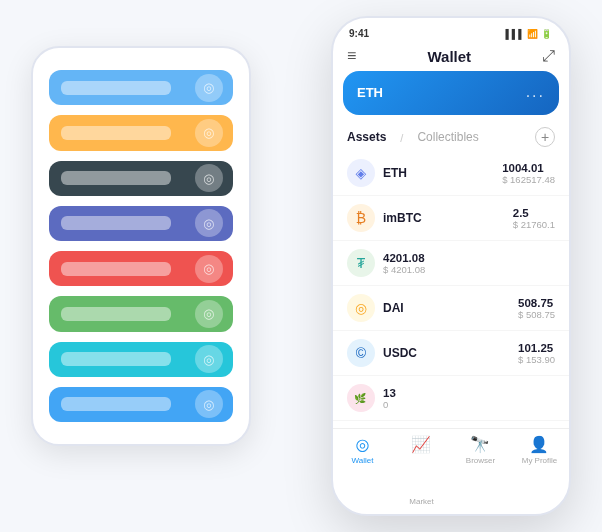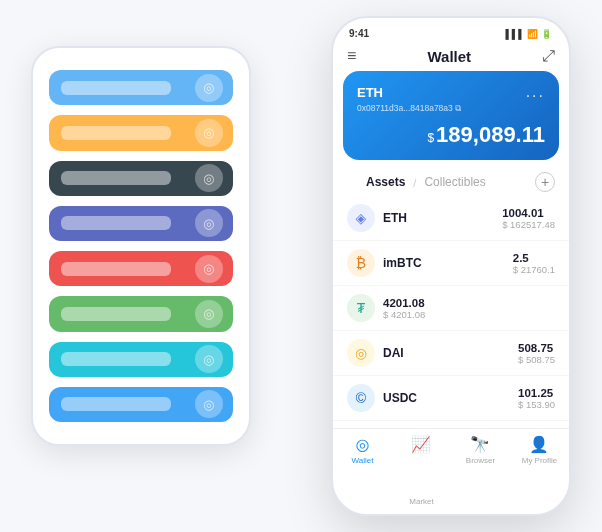--- a/index.html
+++ b/index.html
@@ -173,23 +173,22 @@
     .assets-header {
       display: flex;
       align-items: center;
       justify-content: space-between;
       padding: 4px 14px 4px;
       font-size: 12px;
     }
 
     .assets-tabs {
       display: flex;
-      gap: 8px;
+      gap: 14px;
       align-items: flex-end;
-      margin-left: 19px;
     }
 
     .assets-tab-active {
       color: #1a1a2e;
       font-weight: 600;
       font-size: 12px;
     }
 
     .assets-tab-inactive {
       color: #aaa;
@@ -358,27 +357,20 @@
       <span class="nav-icon">≡</span>
       <span class="nav-title">Wallet</span>
       <span class="nav-icon">⤢</span>
     </div>
 
     <div class="eth-card">
       <div class="eth-card-top">
         <span class="eth-card-label">ETH</span>
         <span class="eth-card-dots">...</span>
       </div>
-      <div class="eth-card-addr">
-        <span>0x08711d3a...8418a78a3</span>
-        <span>⧉</span>
-      </div>
-      <div class="eth-card-amount">
-        <span class="eth-card-symbol">$</span><span>189,089.11</span>
-      </div>
     </div>
 
     <div class="assets-header">
       <div class="assets-tabs">
         <span class="assets-tab-active">Assets</span>
         <span class="assets-tab-sep">/</span>
         <span class="assets-tab-inactive">Collectibles</span>
       </div>
       <div class="assets-add">+</div>
     </div>

